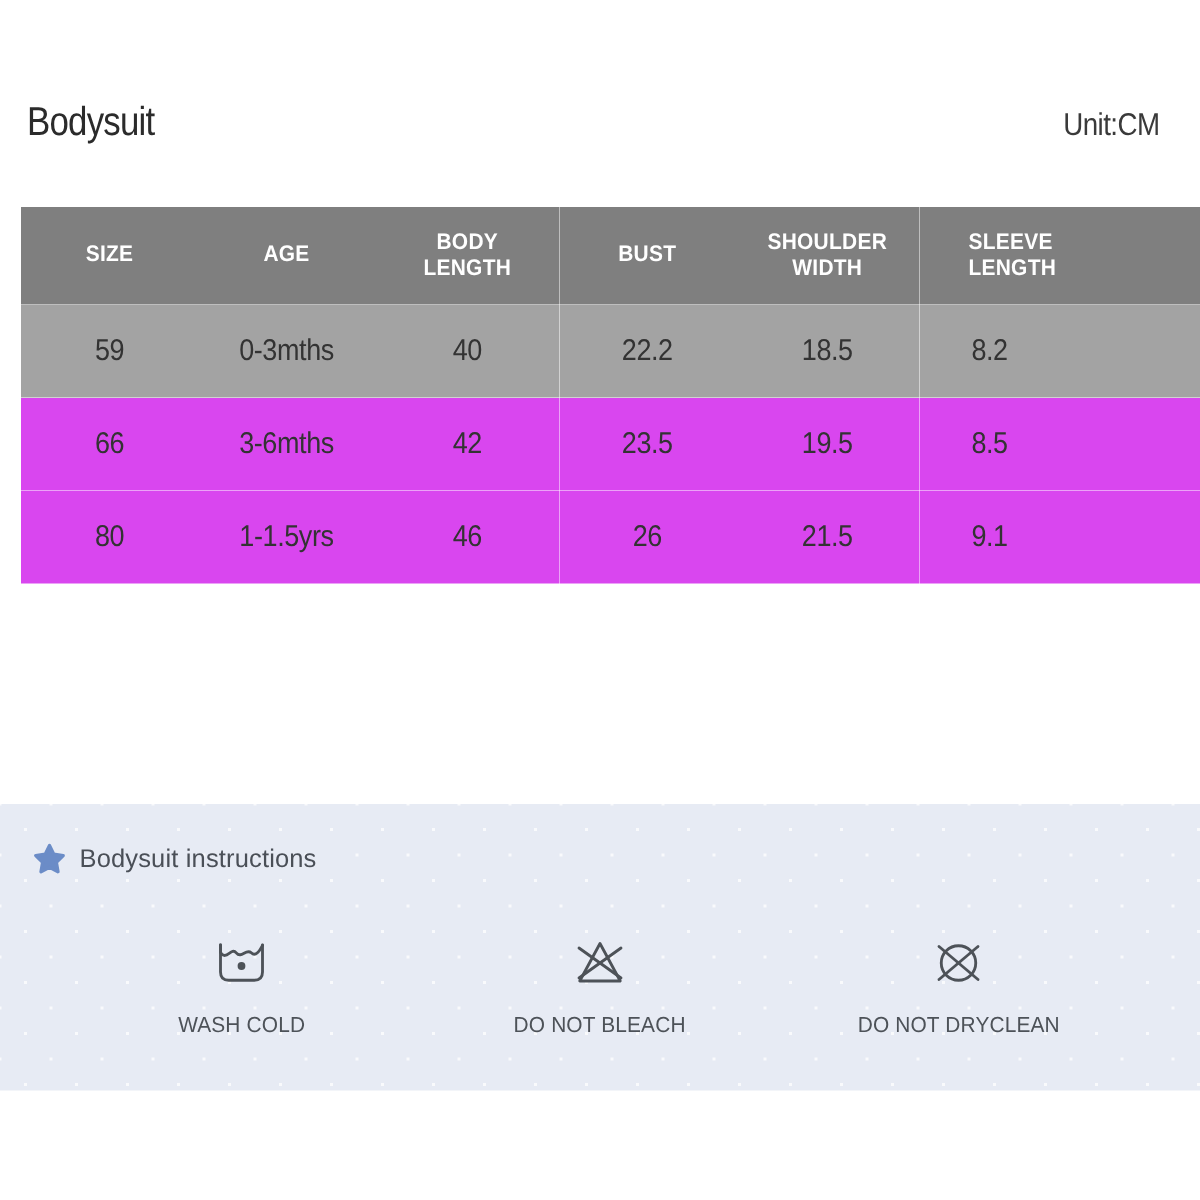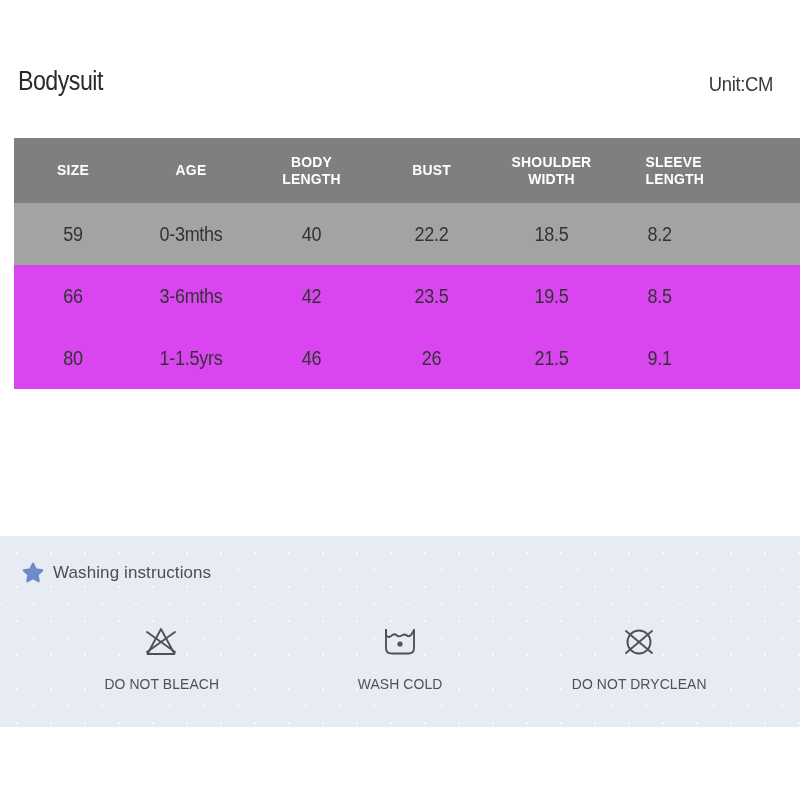--- a/index.html
+++ b/index.html
@@ -232,54 +232,54 @@
 </table>
 
 <div class="wash-panel">
 
   <div class="wash-head">
     <span class="star-icon-wrap">
       <svg class="star-icon" viewBox="0 0 24 24" aria-hidden="true">
         <path d="M12 1.8 L15.1 8.1 L22 9.1 L17 14 L18.2 20.9 L12 17.6 L5.8 20.9 L7 14 L2 9.1 L8.9 8.1 Z" fill="#6b8cc7" stroke="#6b8cc7" stroke-width="2.4" stroke-linejoin="round"></path>
       </svg>
     </span>
-    <span class="wash-head-label">Washing instructions</span>
+    <span class="wash-head-label">Bodysuit instructions</span>
   </div>
 
   <div class="icon-row">
+
+    <div class="icon-cell">
+      <span class="icon-glyph">
+        <svg width="40" height="34" viewBox="0 0 40 34">
+          <g fill="none" stroke="#4d5258" stroke-width="1.9" stroke-linecap="round" stroke-linejoin="round">
+            <path d="M6 5 L6 10 C10 16 13 6 16.5 10.2 C20 14.4 23 7 26.5 10.2 C29.5 13 32 9 34 5.2"></path>
+            <path d="M6 5 L6 23 Q6 28.5 11.5 28.5 L28.5 28.5 Q34 28.5 34 23 L34 5"></path>
+          </g>
+          <circle cx="20" cy="19" r="2.6" fill="#4d5258"></circle>
+        </svg>
+      </span>
+      <span class="icon-caption">WASH COLD</span>
+    </div>
 
     <div class="icon-cell">
       <span class="icon-glyph">
         <svg width="40" height="34" viewBox="0 0 40 34">
           <g fill="none" stroke="#4d5258" stroke-width="1.9" stroke-linecap="round" stroke-linejoin="round">
             <path d="M20 4 L33.5 29 L6.5 29 Z"></path>
             <path d="M6 7 L34 27"></path>
             <path d="M34 7 L6 27"></path>
           </g>
         </svg>
       </span>
       <span class="icon-caption">DO NOT BLEACH</span>
     </div>
 
     <div class="icon-cell">
       <span class="icon-glyph">
         <svg width="40" height="34" viewBox="0 0 40 34">
-          <g fill="none" stroke="#4d5258" stroke-width="1.9" stroke-linecap="round" stroke-linejoin="round">
-            <path d="M6 5 L6 10 C10 16 13 6 16.5 10.2 C20 14.4 23 7 26.5 10.2 C29.5 13 32 9 34 5.2"></path>
-            <path d="M6 5 L6 23 Q6 28.5 11.5 28.5 L28.5 28.5 Q34 28.5 34 23 L34 5"></path>
-          </g>
-          <circle cx="20" cy="19" r="2.6" fill="#4d5258"></circle>
-        </svg>
-      </span>
-      <span class="icon-caption">WASH COLD</span>
-    </div>
-
-    <div class="icon-cell">
-      <span class="icon-glyph">
-        <svg width="40" height="34" viewBox="0 0 40 34">
           <g fill="none" stroke="#4d5258" stroke-width="1.9" stroke-linecap="round">
             <circle cx="20" cy="17" r="11.5"></circle>
             <path d="M7 6 L33 28"></path>
             <path d="M33 6 L7 28"></path>
           </g>
         </svg>
       </span>
       <span class="icon-caption">DO NOT DRYCLEAN</span>
     </div>
 

